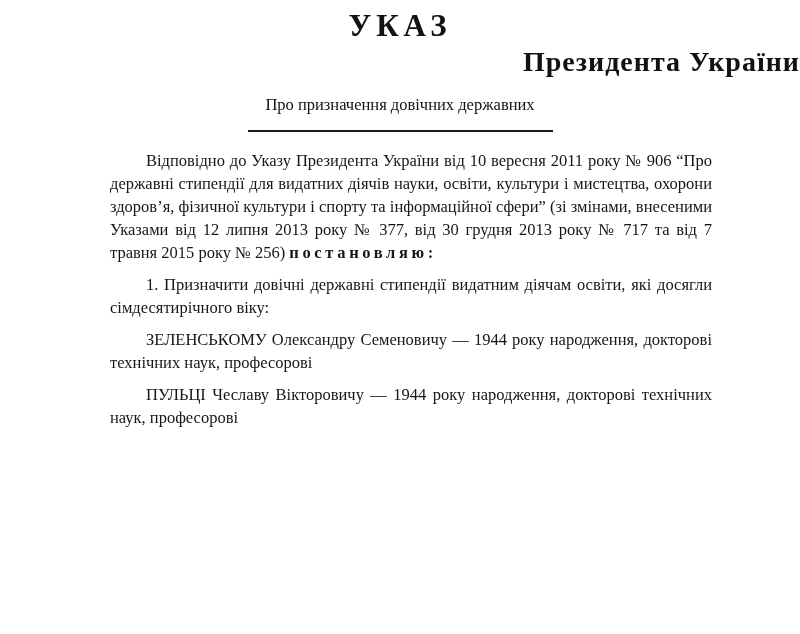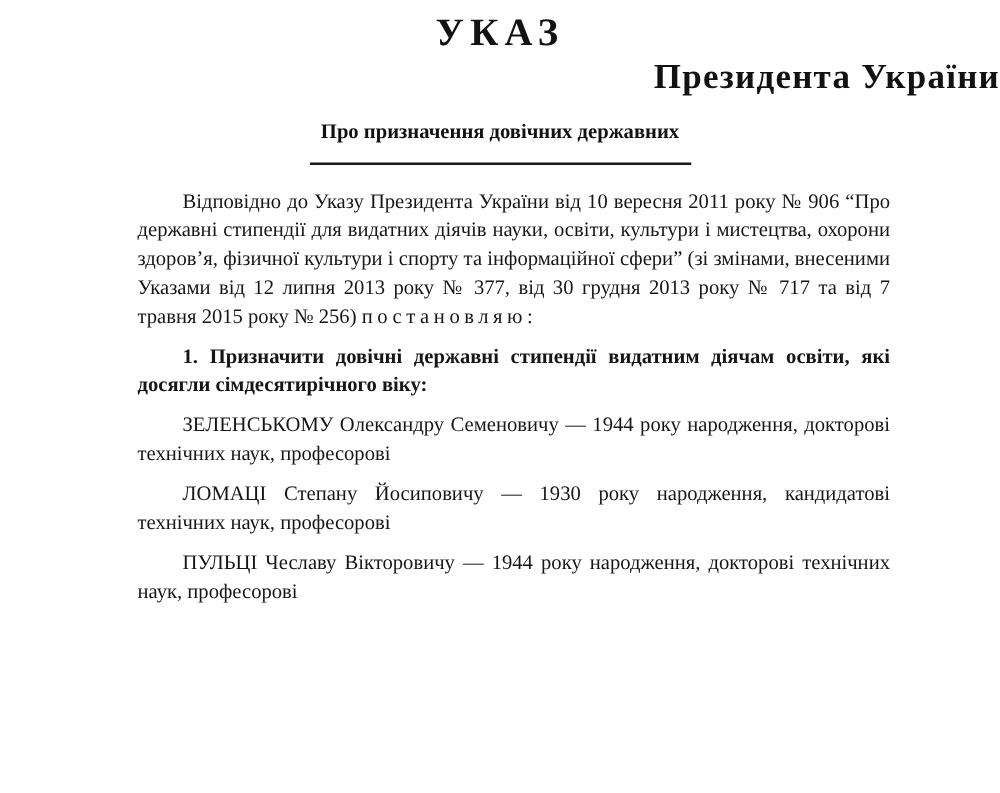--- a/index.html
+++ b/index.html
@@ -31,21 +31,21 @@
     margin: 2px 0 16px 0;
     text-align: right;
     font-size: 28px;
     font-weight: bold;
     letter-spacing: 1px;
     color: #121212;
   }
   .subtitle {
     text-align: center;
     font-size: 16.5px;
-    font-weight: bold;
+    font-weight: normal;
     line-height: 1.35;
     color: #121212;
   }
   .rule {
     width: 305px;
     height: 2px;
     background: #1a1a1a;
     margin: 14px auto 0 auto;
   }
   .body-text {
@@ -58,27 +58,26 @@
   }
   .para {
     margin: 0 0 6px 0;
     text-indent: 36px;
   }
   .para.intro {
     margin-bottom: 9px;
   }
   .para.clause {
     margin-bottom: 9px;
-    font-weight: bold;
   }
   .para.entry {
     margin-bottom: 9px;
   }
   .bold-spaced {
-    font-weight: normal;
+    font-weight: bold;
     letter-spacing: 0.22em;
   }
 </style>
 </head>
 <body>
 
 <div class="page">
 
   <h1 class="title-line1">УКАЗ</h1>
 
@@ -93,19 +92,18 @@
   <div class="body-text">
 
     <p class="para intro"><span>Відповідно до Указу Президента України від 10 вересня 2011 року № 906 “Про державні стипендії для видатних діячів науки, освіти, культури і мистецтва, охорони здоров’я, фізичної культури і спорту та інформаційної сфери” (зі змінами, внесеними Указами від 12 липня 2013 року № 377, від 30 грудня 2013 року № 717 та від 7 травня 2015 року № 256) </span><span class="bold-spaced">постановляю:</span></p>
 
     <p class="para clause">1. Призначити довічні державні стипендії видатним діячам освіти, які досягли сімдесятирічного віку:</p>
 
 
 
     <p class="para entry">ЗЕЛЕНСЬКОМУ Олександру Семеновичу — 1944 року народження, докторові технічних наук, професорові</p>
 
-    <p class="para entry">ЛОМАЦІ Степану Йосиповичу — 1930 року народження, кандидатові технічних наук, професорові</p>
 
     <p class="para entry">ПУЛЬЦІ Чеславу Вікторовичу — 1944 року народження, докторові технічних наук, професорові</p>
 
   </div>
 
 </div>
 
 </body></html>

